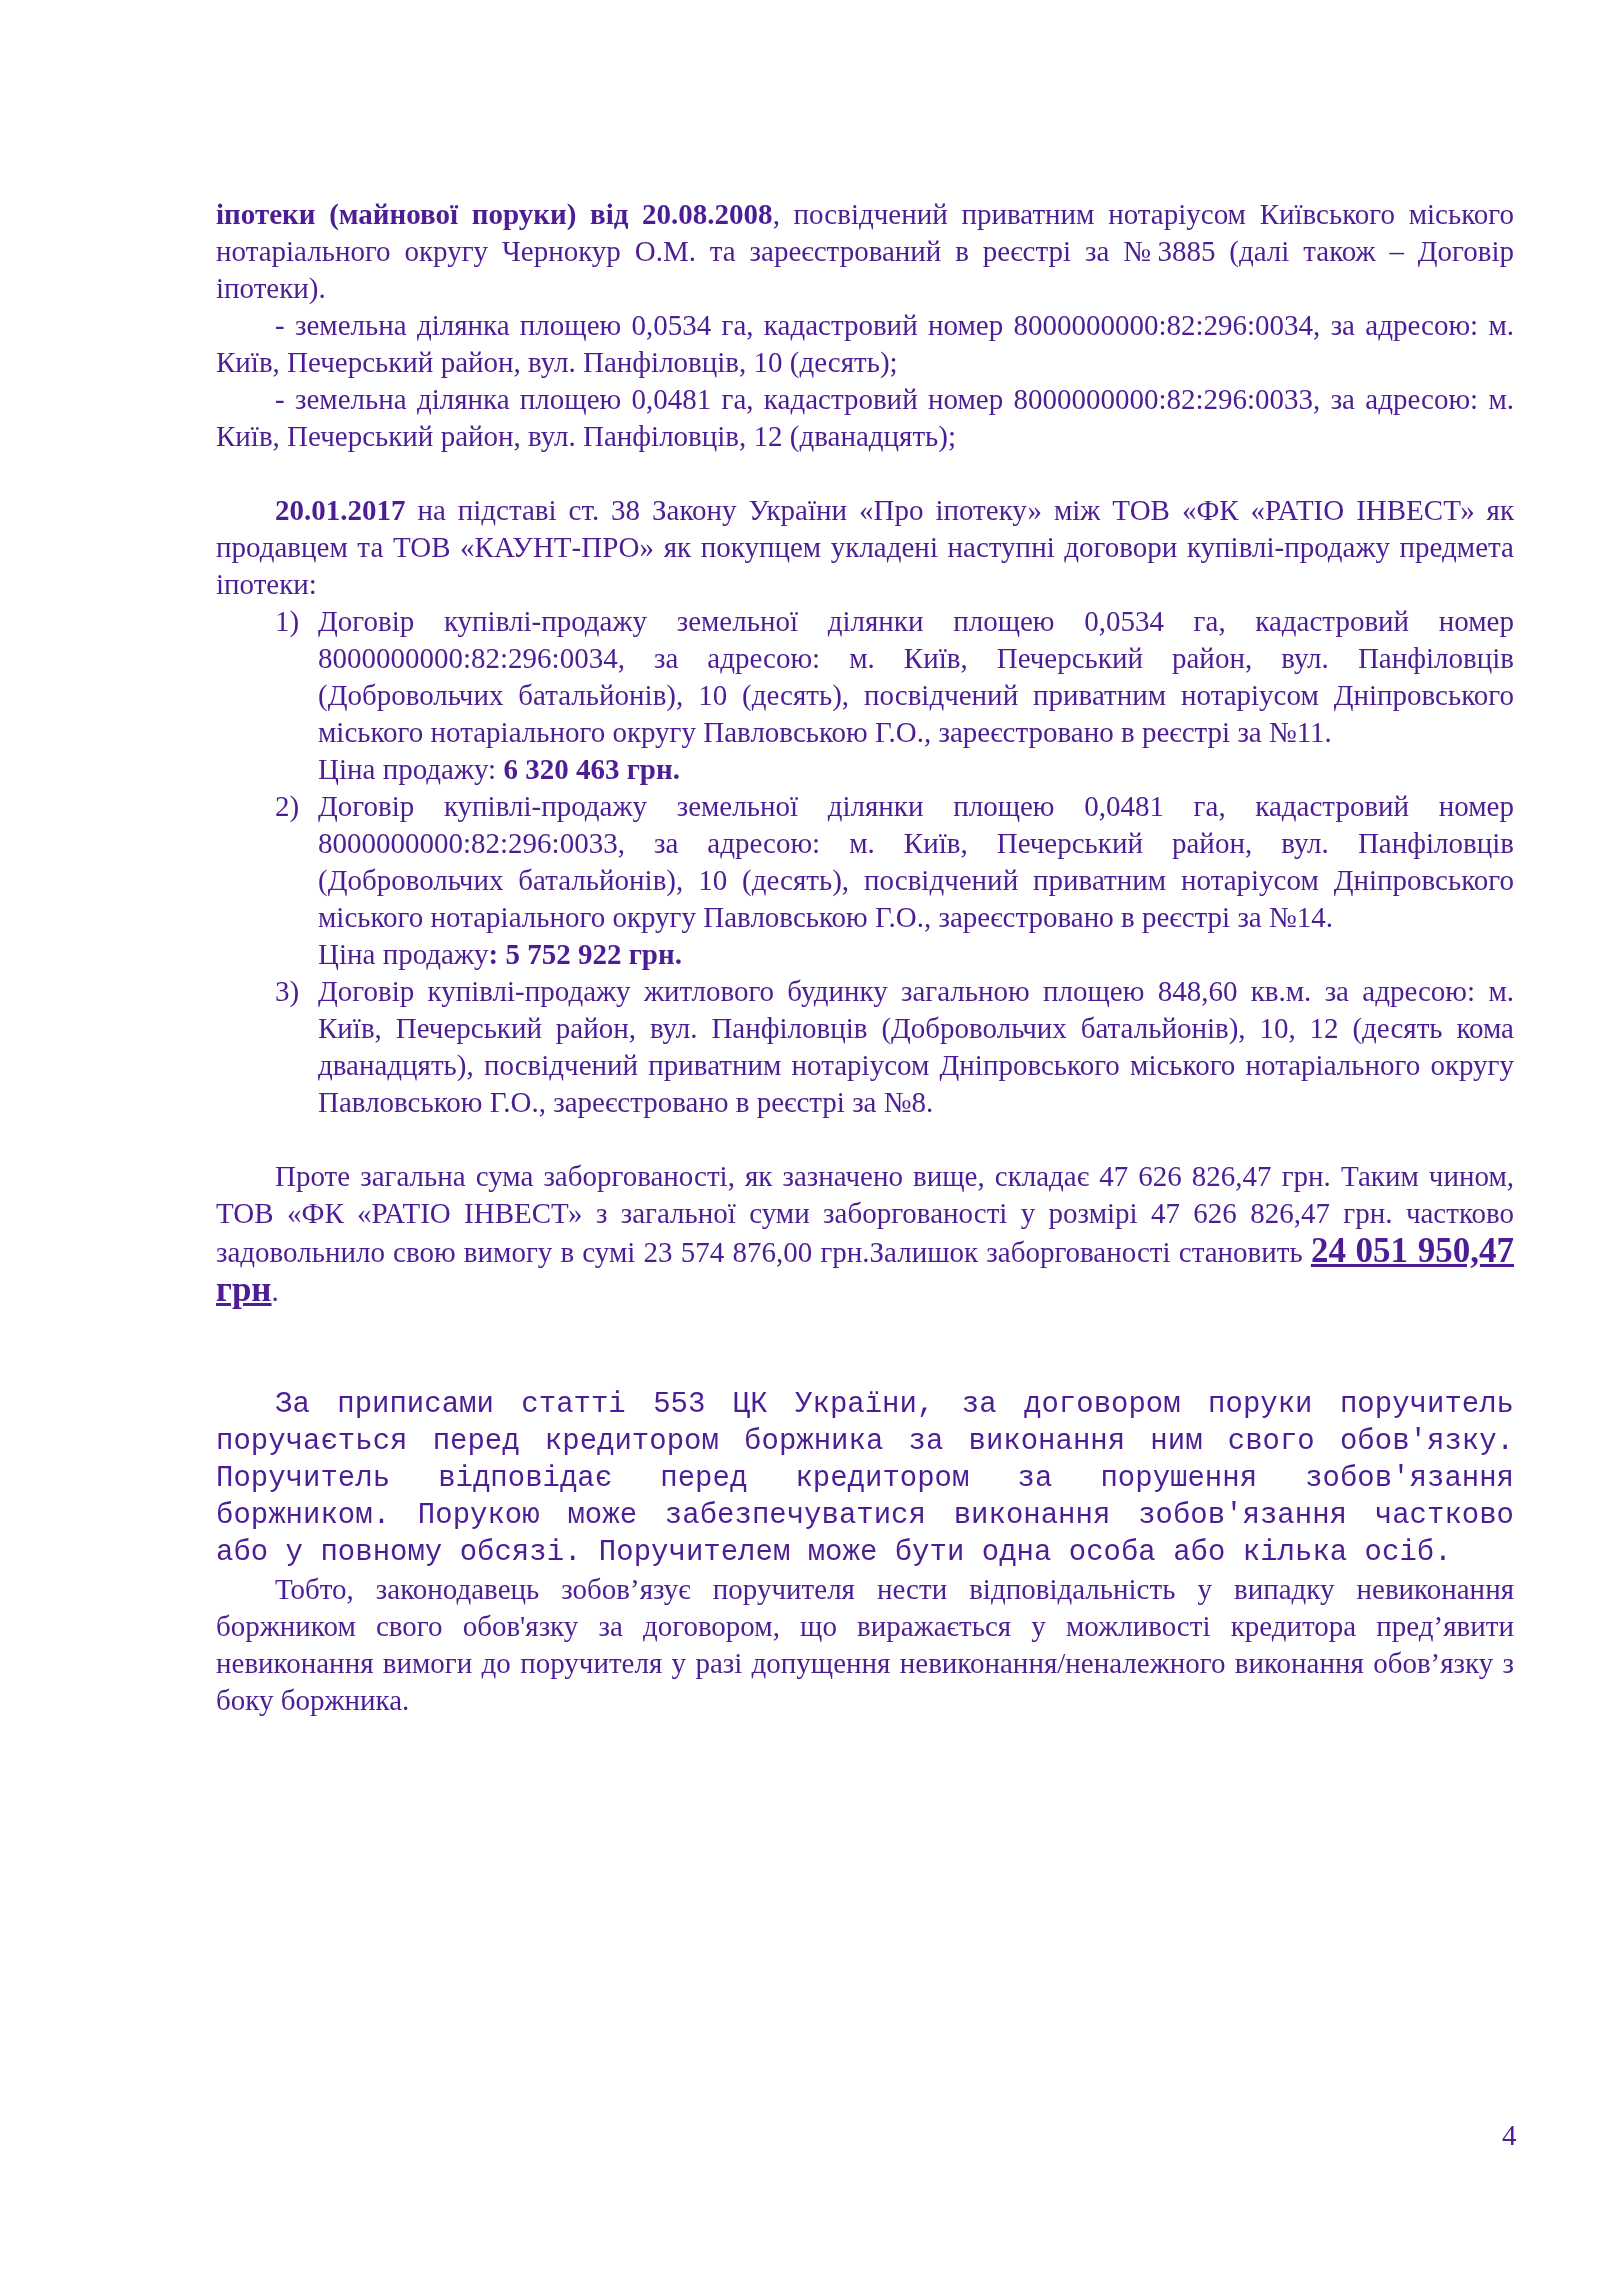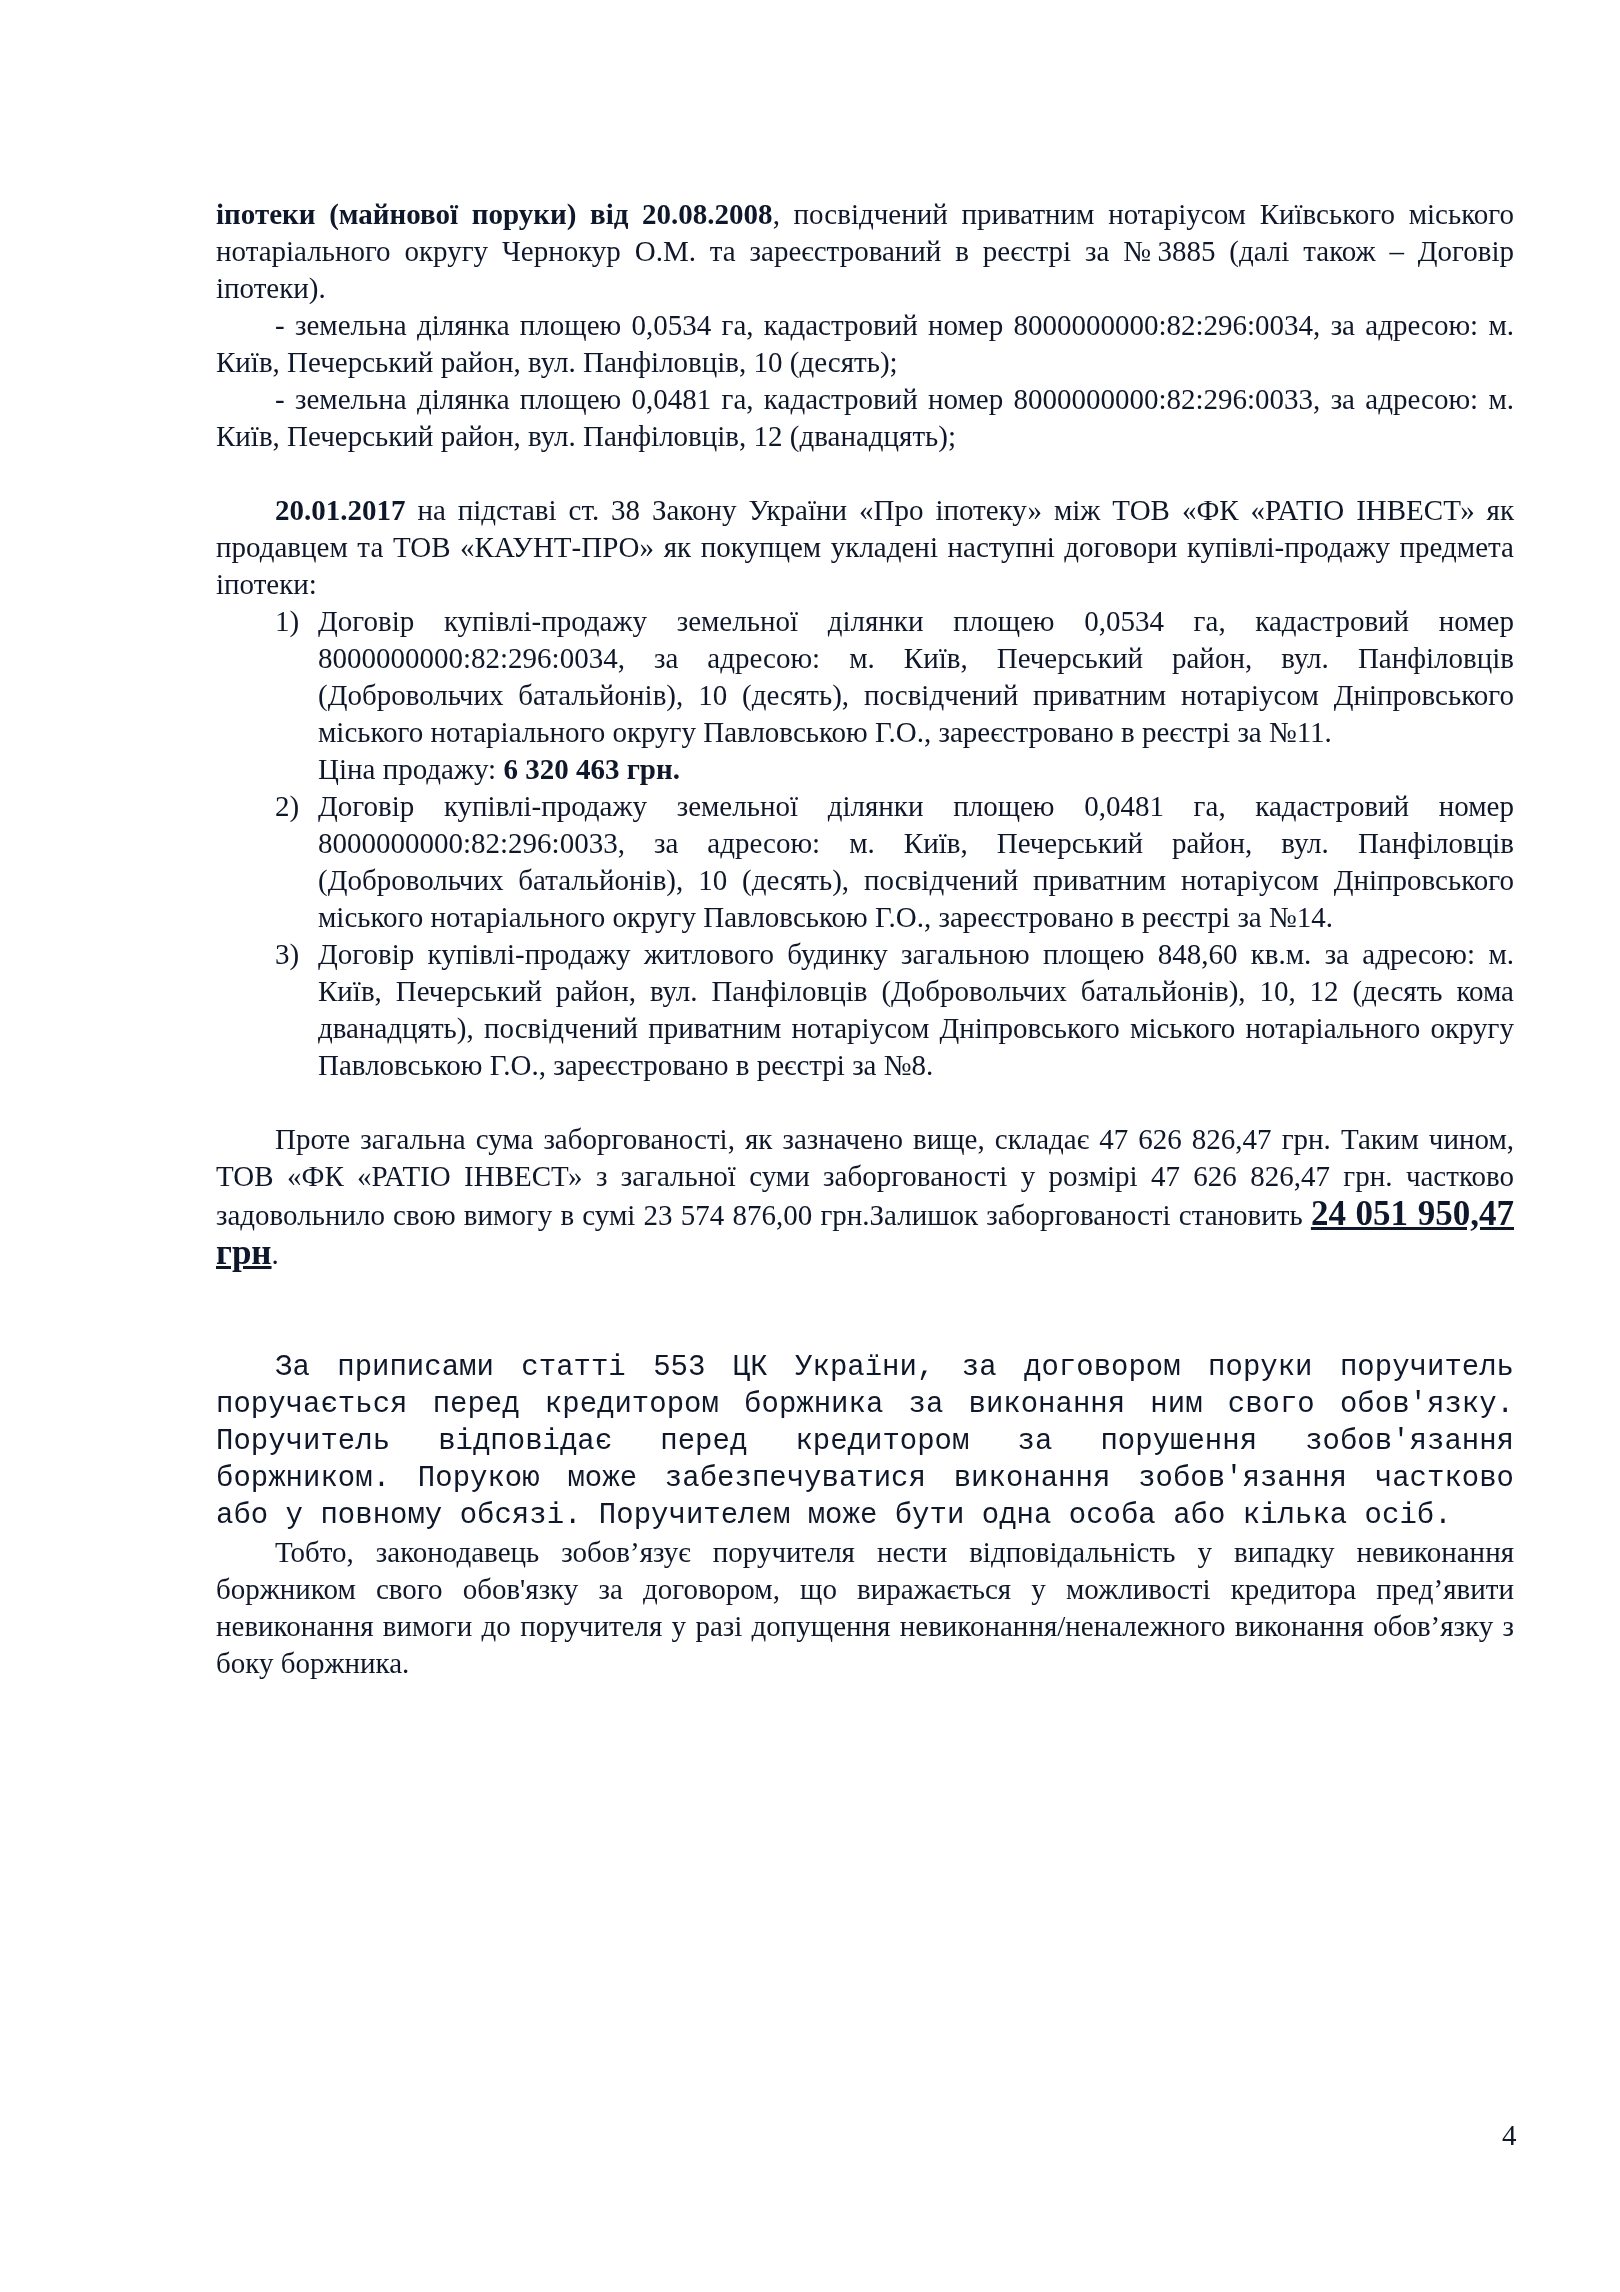--- a/index.html
+++ b/index.html
@@ -6,21 +6,21 @@
     margin: 0;
     padding: 0;
     background: #ffffff;
   }
   .page {
     position: relative;
     width: 1560px;
     height: 2293px;
     background: #ffffff;
     font-family: "Liberation Serif", "DejaVu Serif", serif;
-    color: #0f172a;
+    color: #4c1d95;
     overflow: hidden;
   }
   .content {
     position: absolute;
     left: 216px;
     top: 196px;
     width: 1298px;
     font-size: 29px;
     line-height: 37px;
     text-align: justify;
@@ -76,20 +76,23 @@
     <div class="li">
       <span class="num">1)</span><span>Договір купівлі-продажу земельної ділянки площею 0,0534 га, кадастровий номер 8000000000:82:296:0034, за адресою: м. Київ, Печерський район, вул. Панфіловців (Добровольчих батальйонів), 10 (десять), посвідчений приватним нотаріусом Дніпровського міського нотаріального округу Павловською Г.О., зареєстровано в реєстрі за №11.</span>
     </div>
     <div class="price">
       <span>Ціна продажу: </span><b>6 320 463 грн.</b>
     </div>
 
     <div class="li">
       <span class="num">2)</span><span>Договір купівлі-продажу земельної ділянки площею 0,0481 га, кадастровий номер 8000000000:82:296:0033, за адресою: м. Київ, Печерський район, вул. Панфіловців (Добровольчих батальйонів), 10 (десять), посвідчений приватним нотаріусом Дніпровського міського нотаріального округу Павловською Г.О., зареєстровано в реєстрі за №14.</span>
     </div>
+    <div class="price">
+      <span>Ціна продажу</span><b>: 5 752 922 грн.</b>
+    </div>
 
     <div class="li">
       <span class="num">3)</span><span>Договір купівлі-продажу житлового будинку загальною площею 848,60 кв.м. за адресою: м. Київ, Печерський район, вул. Панфіловців (Добровольчих батальйонів), 10, 12 (десять кома дванадцять), посвідчений приватним нотаріусом Дніпровського міського нотаріального округу Павловською Г.О., зареєстровано в реєстрі за №8.</span>
     </div>
 
 
     <p class="ind gap1"><span>Проте загальна сума заборгованості, як зазначено вище, складає 47 626 826,47 грн. Таким чином, ТОВ «ФК «РАТІО ІНВЕСТ» з загальної суми заборгованості у розмірі 47 626 826,47 грн. частково задовольнило свою вимогу в сумі 23 574 876,00 грн.Залишок заборгованості становить </span><b class="big-amount">24 051 950,47 грн</b><span>.</span></p>
 
     <p class="ind gap2">За приписами статті 553 ЦК України, за договором поруки поручитель поручається перед кредитором боржника за виконання ним свого обов'язку. Поручитель відповідає перед кредитором за порушення зобов'язання боржником. Порукою може забезпечуватися виконання зобов'язання частково або у повному обсязі. Поручителем може бути одна особа або кілька осіб.</p>
 

